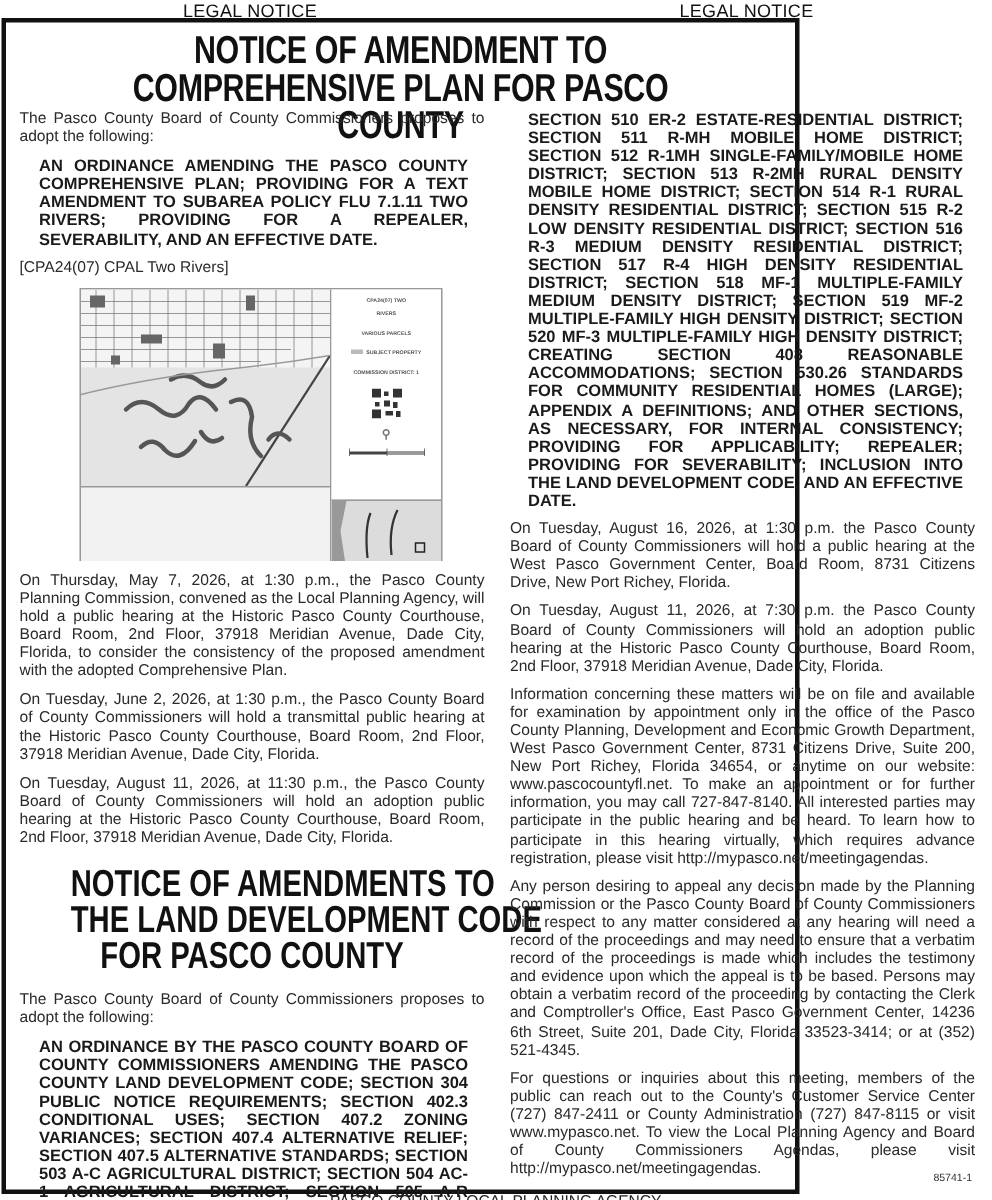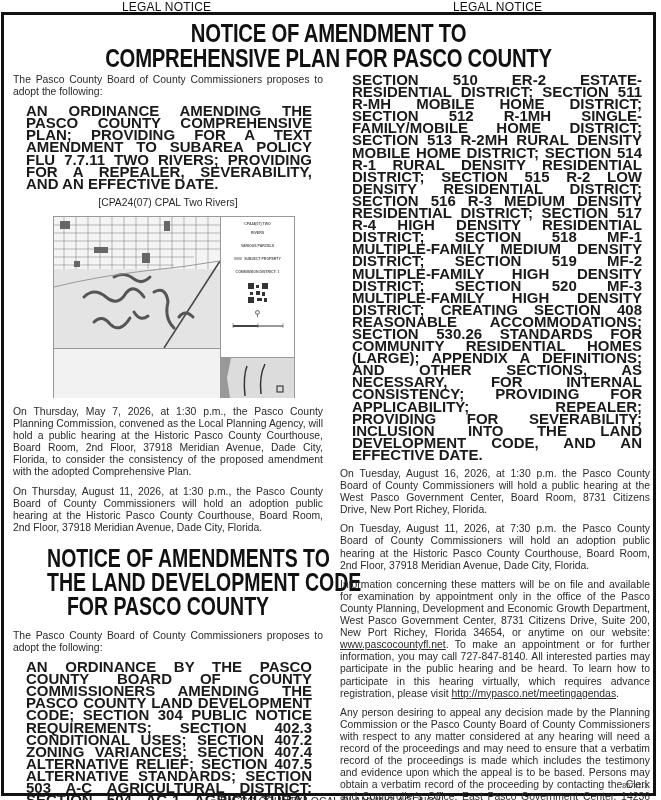--- a/index.html
+++ b/index.html
@@ -1,52 +1,52 @@
 <!DOCTYPE html>
 <html><head>
 <meta charset="utf-8">
 <style>
   html, body { margin:0; padding:0; background:#fff; }
   body { width:661px; height:800px; position:relative; overflow:hidden; font-family:"Liberation Sans", sans-serif; color:#222; }
   .top-label { position:absolute; top:0; font-size:12px; letter-spacing:0.2px; color:#111; }
-  .frame { position:absolute; left:1px; top:12px; width:655px; height:784px; border:3px solid #111; box-sizing:border-box; }
+  .frame { position:absolute; left:1px; top:12px; width:532px; height:784px; border:3px solid #111; box-sizing:border-box; }
   .main-title { position:absolute; left:0; right:0; top:6px; text-align:center; font-family:"Liberation Sans", sans-serif; font-weight:bold; font-size:26px; line-height:25px; color:#111; transform:scaleX(0.78); transform-origin:center top; letter-spacing:-0.3px; }
   .col { position:absolute; font-size:10.4px; line-height:12.1px; color:#2a2a2a; text-align:justify; }
   .col-left { left:9px; top:59px; width:310px; }
   .col-right { left:336px; top:59px; width:310px; }
   .col p { margin:0 0 7px 0; }
-  .ord { font-weight:bold; color:#1a1a1a; margin:0 0 7px 13px !important; width:286px; font-size:15px; line-height:12.1px; text-align:justify; }
+  .ord { font-weight:bold; color:#1a1a1a; margin:0 0 7px 13px !important; width:286px; font-size:11px; line-height:12.1px; text-align:justify; }
   .ord-r { margin-left:12px !important; width:290px; }
-  .center { text-align:center; }
+  .center { text-align:left; }
   .map-box { position:relative; width:240px; height:180px; margin:4px 0 8px 40px; border:1px solid #999; background:#eee; }
   .map-main { position:absolute; left:0; top:0; width:166px; height:131px; background:#ddd; overflow:hidden; border-right:1px solid #999; }
   .map-lower { position:absolute; left:0; top:131px; width:166px; height:49px; background:#f2f2f2; border-right:1px solid #999; border-top:1px solid #999; }
   .map-legend { position:absolute; left:167px; top:0; width:73px; height:140px; background:#fff; font-size:3.5px; line-height:5px; text-align:center; color:#555; font-weight:bold; }
   .map-inset { position:absolute; left:167px; top:140px; width:73px; height:40px; background:#d6d6d6; border-top:1px solid #999; overflow:hidden; }
   .h2 { font-weight:bold; font-size:25px; line-height:24px; text-align:center; color:#111; margin:12px 0 12px 0; transform:scaleX(0.78); transform-origin:center top; white-space:nowrap; }
-  a.lnk { color:#2a2a2a; text-decoration:underline; }
+  a.lnk { color:#2a2a2a; }
   .footer { position:absolute; left:0; right:0; top:796px; text-align:center; font-size:10.4px; line-height:12px; color:#222; }
   .date { position:absolute; left:9px; top:781px; font-size:9px; color:#222;margin-top:24px; }
   .adno { position:absolute; right:13px; top:782px; font-size:7px; color:#333; }
 </style>
 </head>
 <body>
 
 <div class="top-label" style="left:122px;">LEGAL NOTICE</div>
 <div class="top-label" style="left:453px;">LEGAL NOTICE</div>
 
 <div class="frame">
   <div class="main-title">
     <div>NOTICE OF AMENDMENT TO</div>
     <div>COMPREHENSIVE PLAN FOR PASCO COUNTY</div>
   </div>
 
   <div class="col col-left">
     <p>The Pasco County Board of County Commissioners proposes to adopt the following:</p>
-    <p class="ord">AN ORDINANCE AMENDING THE PASCO COUNTY COMPREHENSIVE PLAN; PROVIDING FOR A TEXT AMENDMENT TO SUBAREA POLICY FLU 7.7.11 TWO RIVERS; PROVIDING FOR A REPEALER, SEVERABILITY, AND AN EFFECTIVE DATE.</p>
+    <p class="ord">AN ORDINANCE AMENDING THE PASCO COUNTY COMPREHENSIVE PLAN; PROVIDING FOR A TEXT AMENDMENT TO SUBAREA POLICY FLU 7.1.11 TWO RIVERS; PROVIDING FOR A REPEALER, SEVERABILITY, AND AN EFFECTIVE DATE.</p>
     <p class="center">[CPA24(07) CPAL Two Rivers]</p>
 
     <div class="map-box">
       <div class="map-main">
         <svg width="166" height="131" viewBox="0 0 166 131">
           <rect x="0" y="0" width="166" height="131" fill="#e4e4e4"></rect>
           <rect x="0" y="0" width="166" height="52" fill="#f4f4f4"></rect>
           <g stroke="#777" stroke-width="0.5" fill="none">
             <path d="M0 8H166M0 16H166M0 24H166M0 32H166M0 40H140M0 48H120"></path>
             <path d="M10 0V52M22 0V52M34 0V52M46 0V52M58 0V52M70 0V52M82 0V52M94 0V52M106 0V52M118 0V52M130 0V52M142 0V52M154 0V52"></path>
@@ -103,21 +103,22 @@
           <rect width="73" height="40" fill="#dcdcdc"></rect>
           <path d="M0 0 L10 0 L6 20 L9 40 L0 40Z" fill="#999"></path>
           <path d="M26 8 q-4 10 -2 30" stroke="#333" stroke-width="1.5" fill="none"></path>
           <path d="M44 6 q-6 12 -4 30" stroke="#333" stroke-width="1.5" fill="none"></path>
           <rect x="56" y="28" width="6" height="6" fill="none" stroke="#222" stroke-width="1"></rect>
         </svg>
       </div>
     </div>
 
     <p>On Thursday, May 7, 2026, at 1:30 p.m., the Pasco County Planning Commission, convened as the Local Planning Agency, will hold a public hearing at the Historic Pasco County Courthouse, Board Room, 2nd Floor, 37918 Meridian Avenue, Dade City, Florida, to consider the consistency of the proposed amendment with the adopted Comprehensive Plan.</p>
-    <p>On Thursday, August 11, 2026, at 1:30 p.m., the Pasco County Board of County Commissioners will hold an adoption public hearing at the Historic Pasco County Courthouse, Board Room, 2nd Floor, 37918 Meridian Avenue, Dade City, Florida.</p>
+    <p>On Tuesday, June 2, 2026, at 1:30 p.m., the Pasco County Board of County Commissioners will hold a transmittal public hearing at the Historic Pasco County Courthouse, Board Room, 2nd Floor, 37918 Meridian Avenue, Dade City, Florida.</p>
+    <p>On Tuesday, August 11, 2026, at 11:30 p.m., the Pasco County Board of County Commissioners will hold an adoption public hearing at the Historic Pasco County Courthouse, Board Room, 2nd Floor, 37918 Meridian Avenue, Dade City, Florida.</p>
 
     <div class="h2">
       <div>NOTICE OF AMENDMENTS TO</div>
       <div>THE LAND DEVELOPMENT CODE</div>
       <div>FOR PASCO COUNTY</div>
     </div>
 
     <p>The Pasco County Board of County Commissioners proposes to adopt the following:</p>
     <p class="ord">AN ORDINANCE BY THE PASCO COUNTY BOARD OF COUNTY COMMISSIONERS AMENDING THE PASCO COUNTY LAND DEVELOPMENT CODE; SECTION 304 PUBLIC NOTICE REQUIREMENTS; SECTION 402.3 CONDITIONAL USES; SECTION 407.2 ZONING VARIANCES; SECTION 407.4 ALTERNATIVE RELIEF; SECTION 407.5 ALTERNATIVE STANDARDS; SECTION 503 A-C AGRICULTURAL DISTRICT; SECTION 504 AC-1 AGRICULTURAL DISTRICT; SECTION 505 A-R AGRICULTURAL-RESIDENTIAL DISTRICT; SECTION 506 AR-1 AGRICULTURAL-RESIDENTIAL DISTRICT; SECTION 507 AR-5 AGRICULTURAL-RESIDENTIAL DISTRICT; SECTION 508 AR-5MH AGRICULTURAL MOBILE HOME DISTRICT; SECTION 509 E-R ESTATE-RESIDENTIAL DISTRICT;</p>
   </div>

